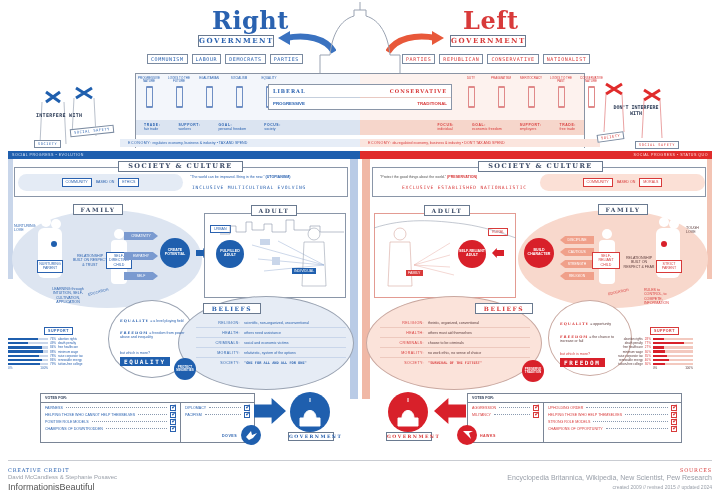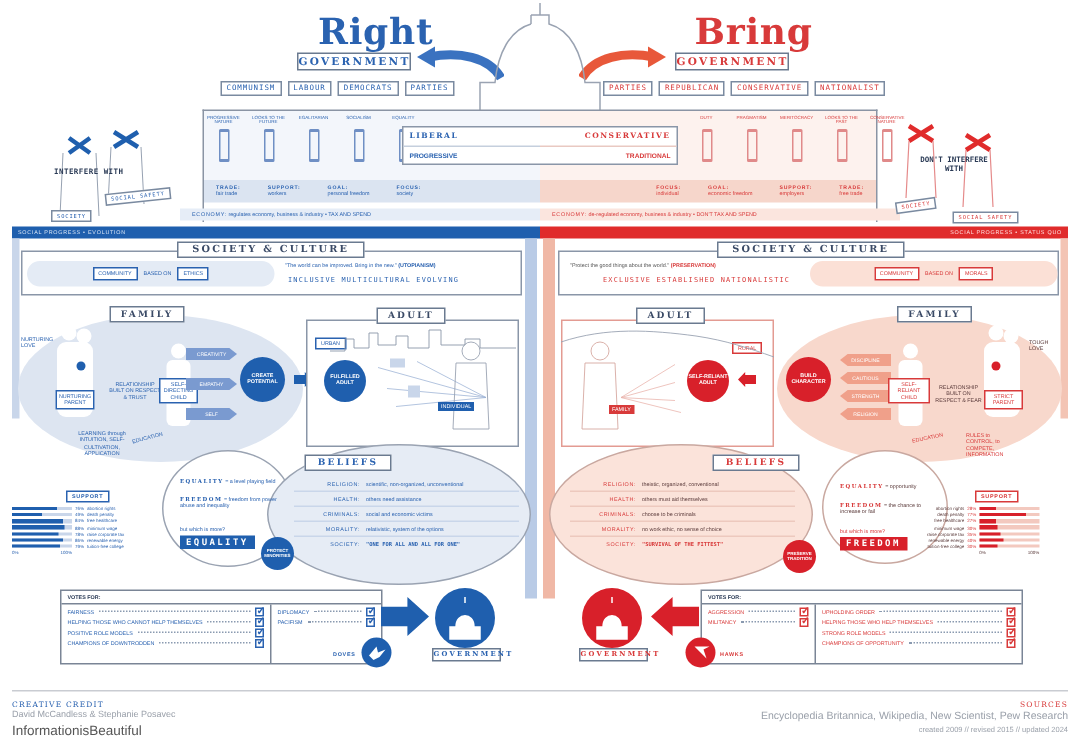--- a/index.html
+++ b/index.html
@@ -57,21 +57,21 @@
   .vote-row .line { flex: 1; border-bottom: 1px dotted #8a9ab0; margin: 0 3px; }
   .check { width: 6px; height: 6px; border: 1px solid; position: relative; }
   .check::after { content: "✓"; position: absolute; left: 0px; top: -3px; font-size: 7px; font-weight: bold; }
 
   .footer-rule { border-top: 1px solid #c9ccd2; }
 </style>
 </head>
 <body>
 
 <div class="abs side-title blue" style="left:212px;top:6px;">Right</div>
-<div class="abs side-title red" style="left:463px;top:6px;">Bring</div>
+<div class="abs side-title red" style="left:463px;top:6px;">Left</div>
 
 <div class="abs ribbon blue" style="left:198px;top:35px;width:76px;height:12px;font-size:7px;line-height:10px;">GOVERNMENT</div>
 <div class="abs ribbon red" style="left:450px;top:35px;width:76px;height:12px;font-size:7px;line-height:10px;">GOVERNMENT</div>
 
 <svg class="abs" style="left:276px;top:26px;" width="60" height="28">
   <path d="M58 26 C50 12 30 8 10 12" stroke="#3a72c0" stroke-width="6" fill="none"></path>
   <polygon points="2,12 14,5 14,19" fill="#3a72c0"></polygon>
 </svg>
 <svg class="abs" style="left:386px;top:26px;" width="60" height="28">
   <path d="M2 26 C10 12 30 8 50 12" stroke="#e8583a" stroke-width="6" fill="none"></path>

